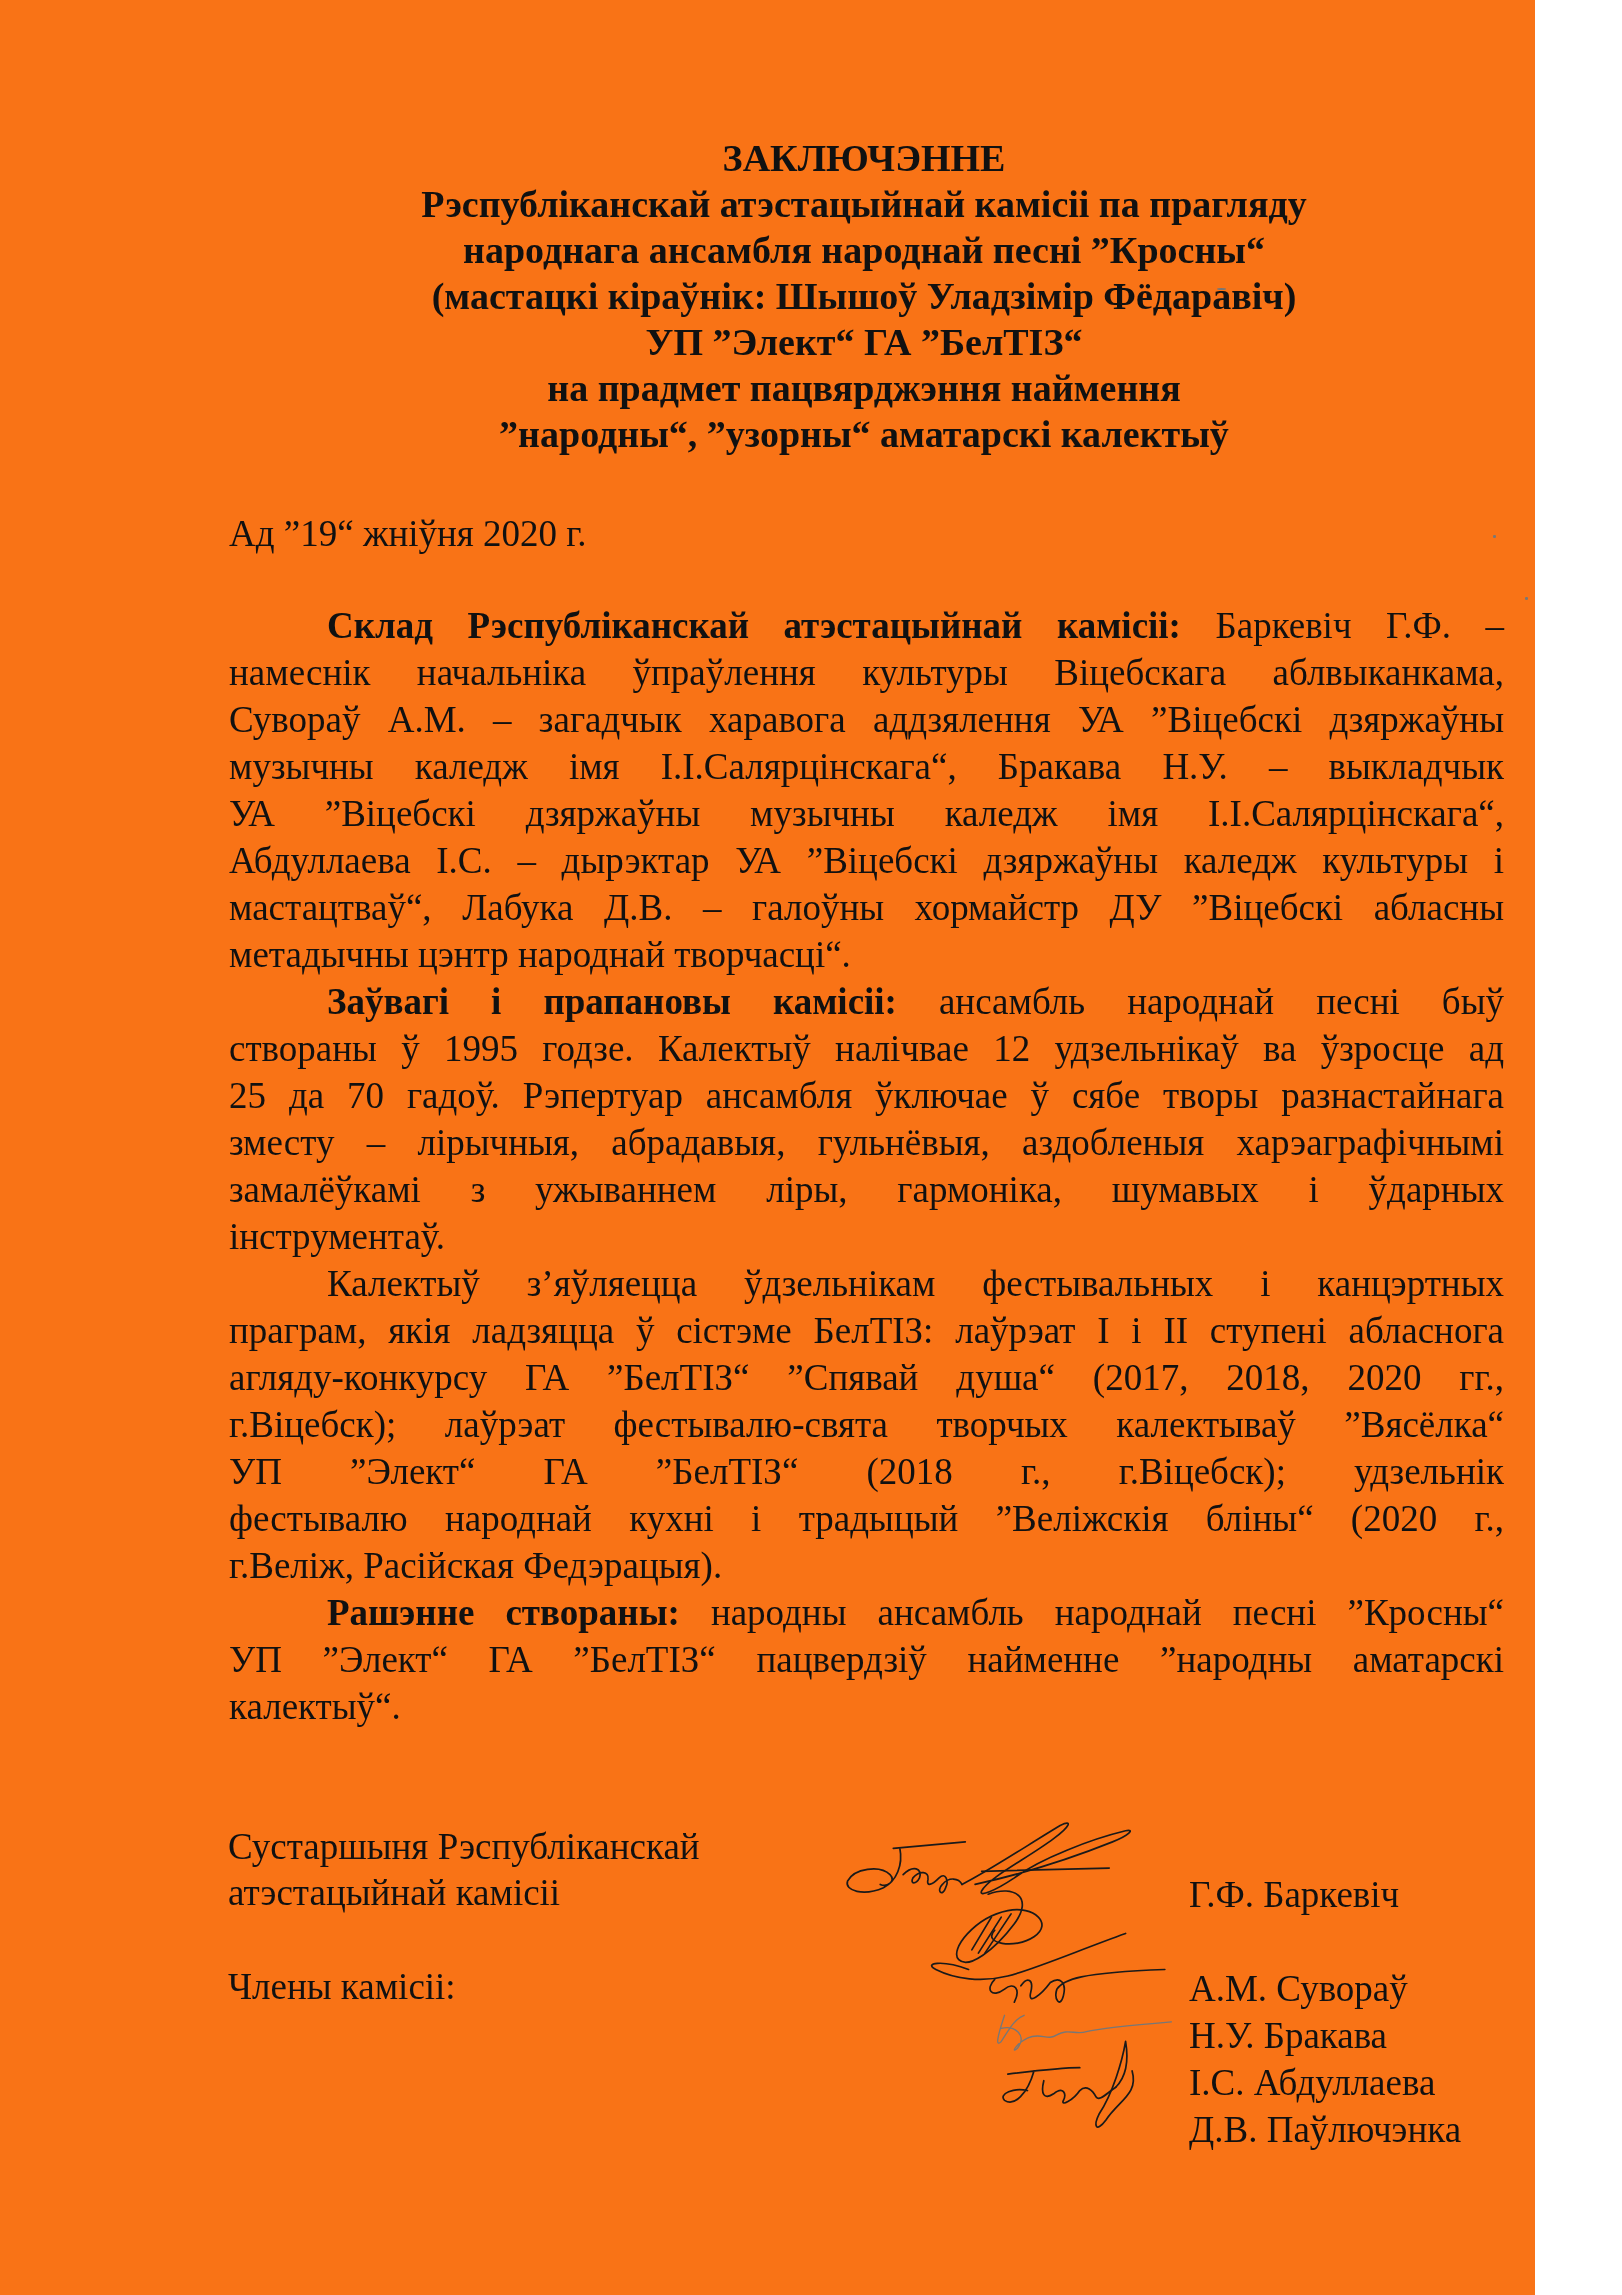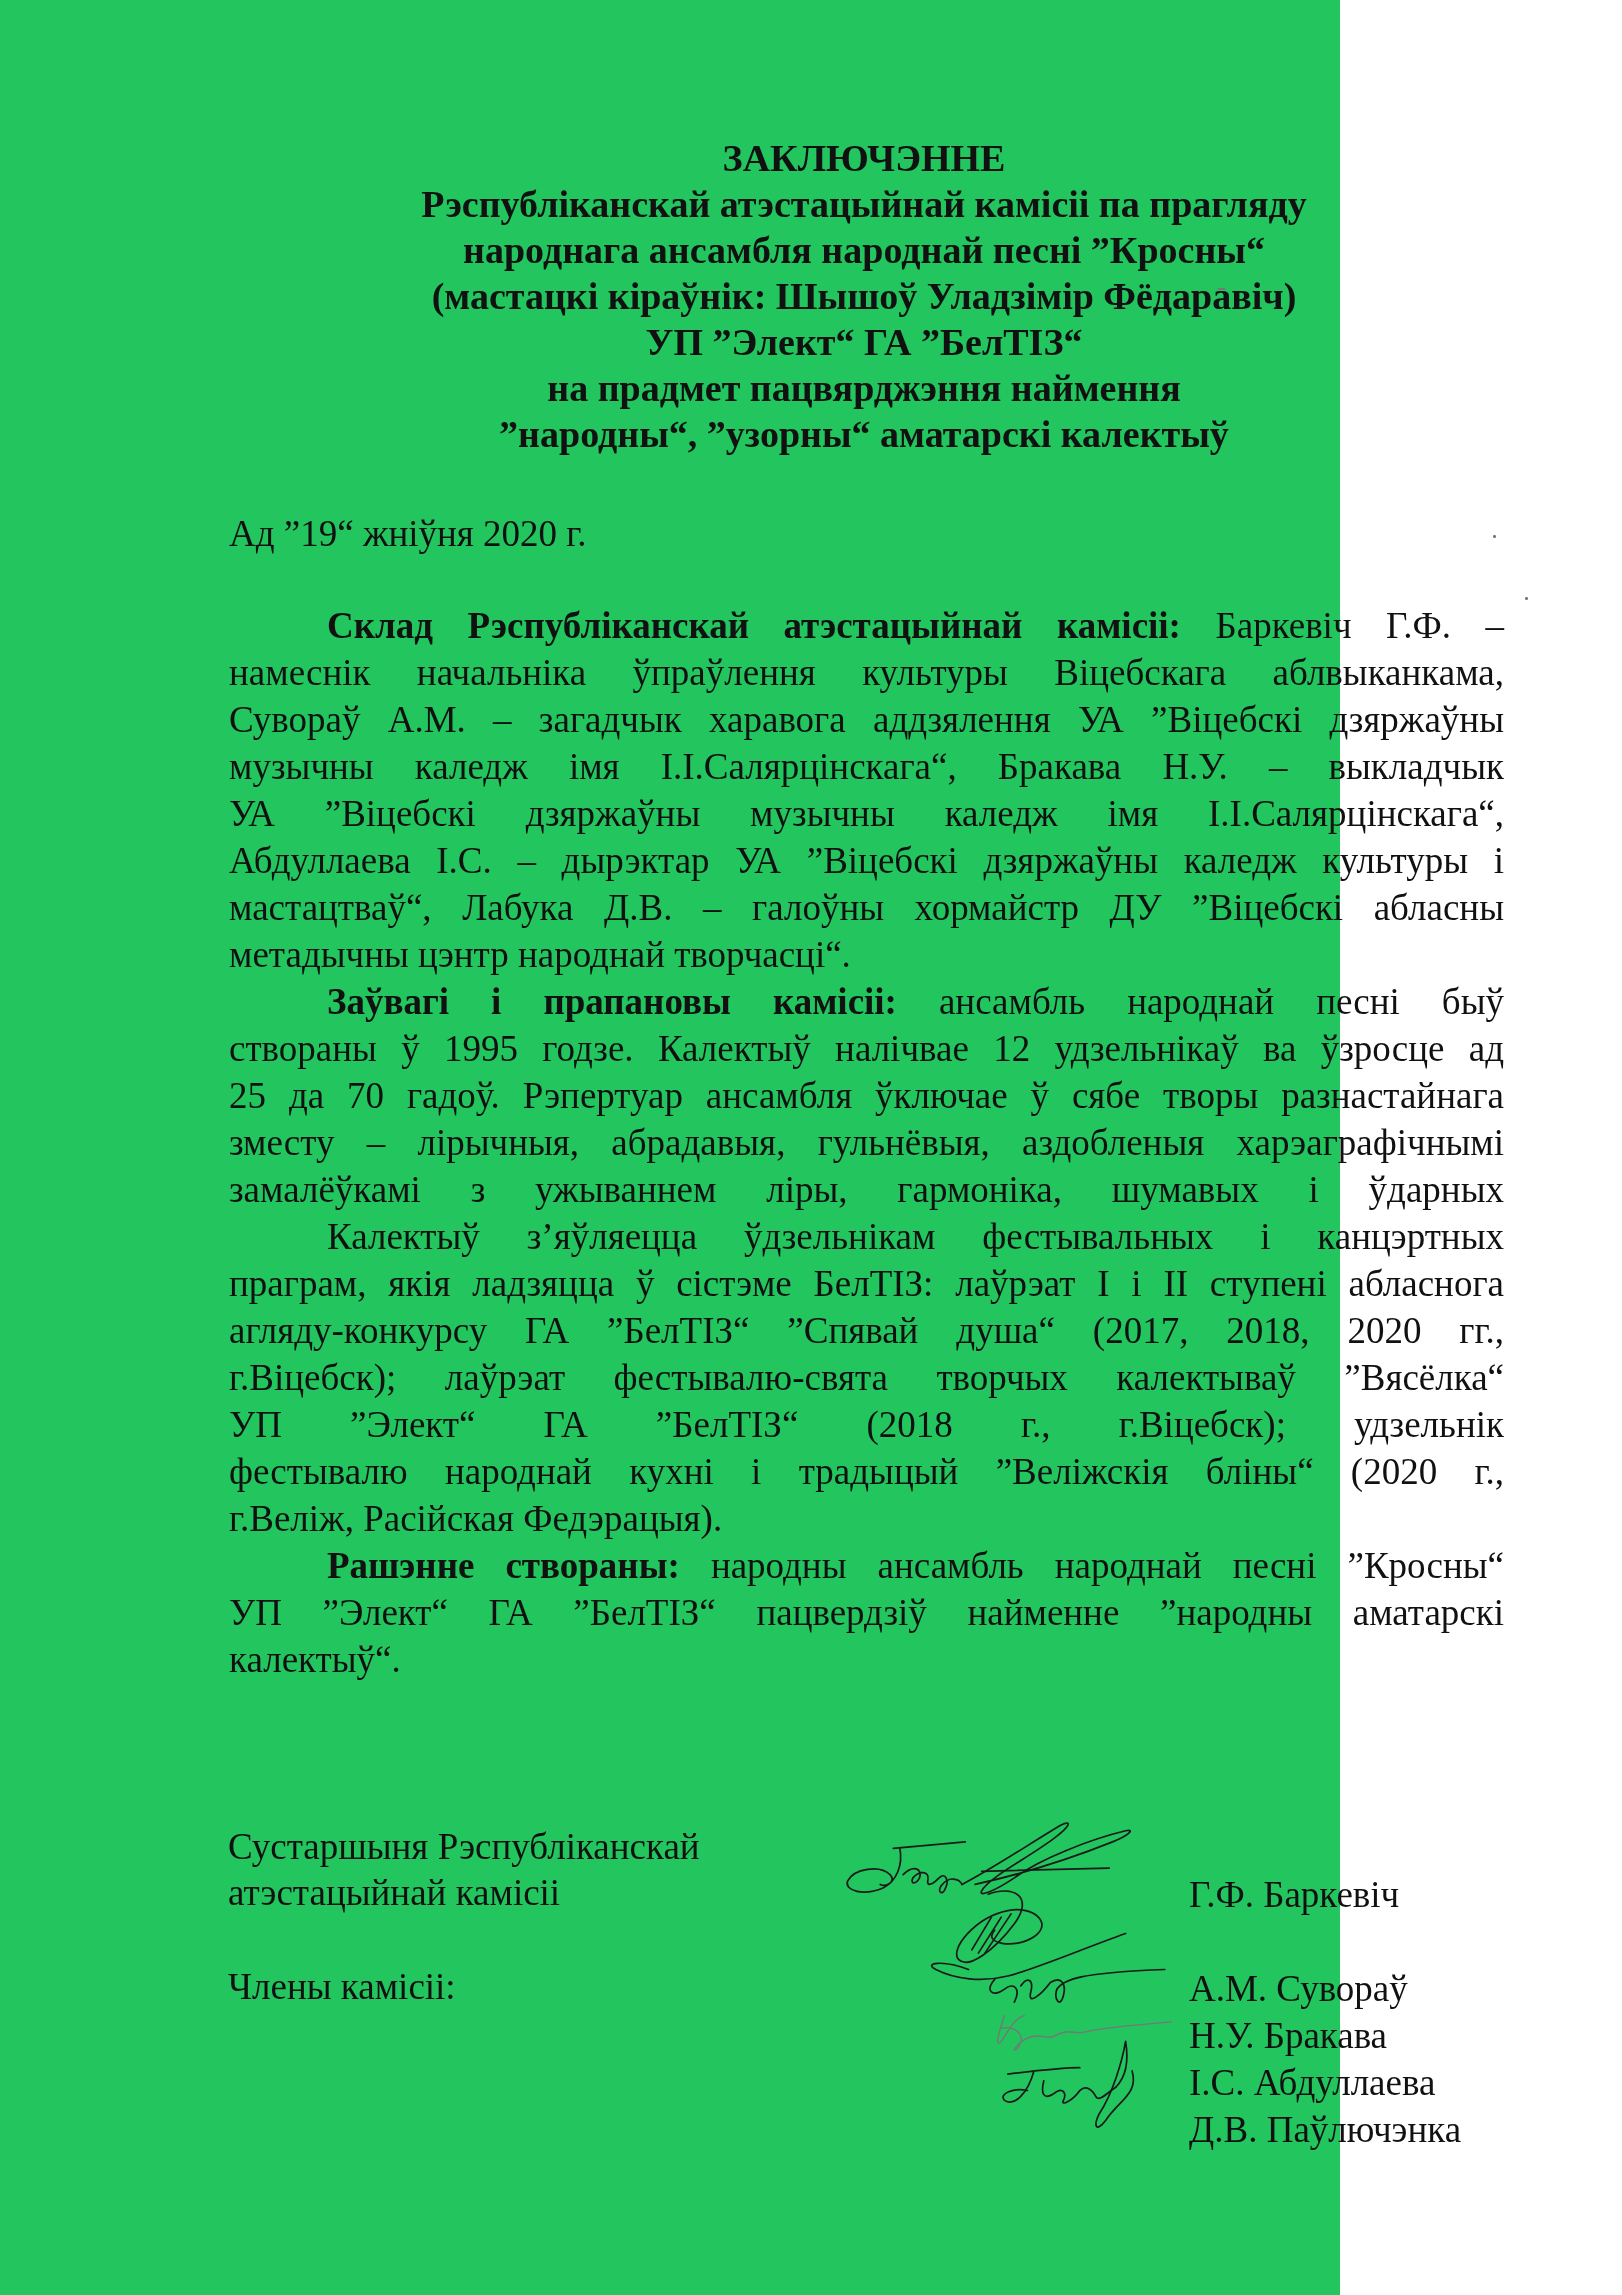--- a/index.html
+++ b/index.html
@@ -11,22 +11,22 @@
     width: 1623px;
     height: 2295px;
     position: relative;
     overflow: hidden;
     font-family: "Liberation Serif", "DejaVu Serif", serif;
     color: #111111;
   }
   .page {
     position: absolute;
     left: 0; top: 0;
-    width: 1340px; height: 2295px;
-    background: #22c55e;
+    width: 1535px; height: 2295px;
+    background: #f97316;
   }
   
   .title-block {
     position: absolute;
     left: 262px;
     width: 1204px;
     top: 135px;
     text-align: center;
     font-weight: bold;
     font-size: 38px;
@@ -126,20 +126,21 @@
       <span class="line">мастацтваў“, Лабука Д.В. – галоўны хормайстр ДУ ”Віцебскі абласны</span>
       <span class="line last">метадычны цэнтр народнай творчасці“.</span>
     </div>
 
     <div>
       <span class="line indent"><span class="bold">Заўвагі і прапановы камісіі:</span><span> ансамбль народнай песні быў</span></span>
       <span class="line">створаны ў 1995 годзе. Калектыў налічвае 12 удзельнікаў ва ўзросце ад</span>
       <span class="line">25 да 70 гадоў. Рэпертуар ансамбля ўключае ў сябе творы разнастайнага</span>
       <span class="line">зместу – лірычныя, абрадавыя, гульнёвыя, аздобленыя харэаграфічнымі</span>
       <span class="line">замалёўкамі з ужываннем ліры, гармоніка, шумавых і ўдарных</span>
+      <span class="line last">інструментаў.</span>
     </div>
 
     <div>
       <span class="line indent">Калектыў з’яўляецца ўдзельнікам фестывальных і канцэртных</span>
       <span class="line">праграм, якія ладзяцца ў сістэме БелТІЗ: лаўрэат I і II ступені абласнога</span>
       <span class="line">агляду-конкурсу ГА ”БелТІЗ“ ”Спявай душа“ (2017, 2018, 2020 гг.,</span>
       <span class="line">г.Віцебск); лаўрэат фестывалю-свята творчых калектываў ”Вясёлка“</span>
       <span class="line">УП ”Элект“ ГА ”БелТІЗ“ (2018 г., г.Віцебск); удзельнік</span>
       <span class="line">фестывалю народнай кухні і традыцый ”Веліжскія бліны“ (2020 г.,</span>
       <span class="line last">г.Веліж, Расійская Федэрацыя).</span>

